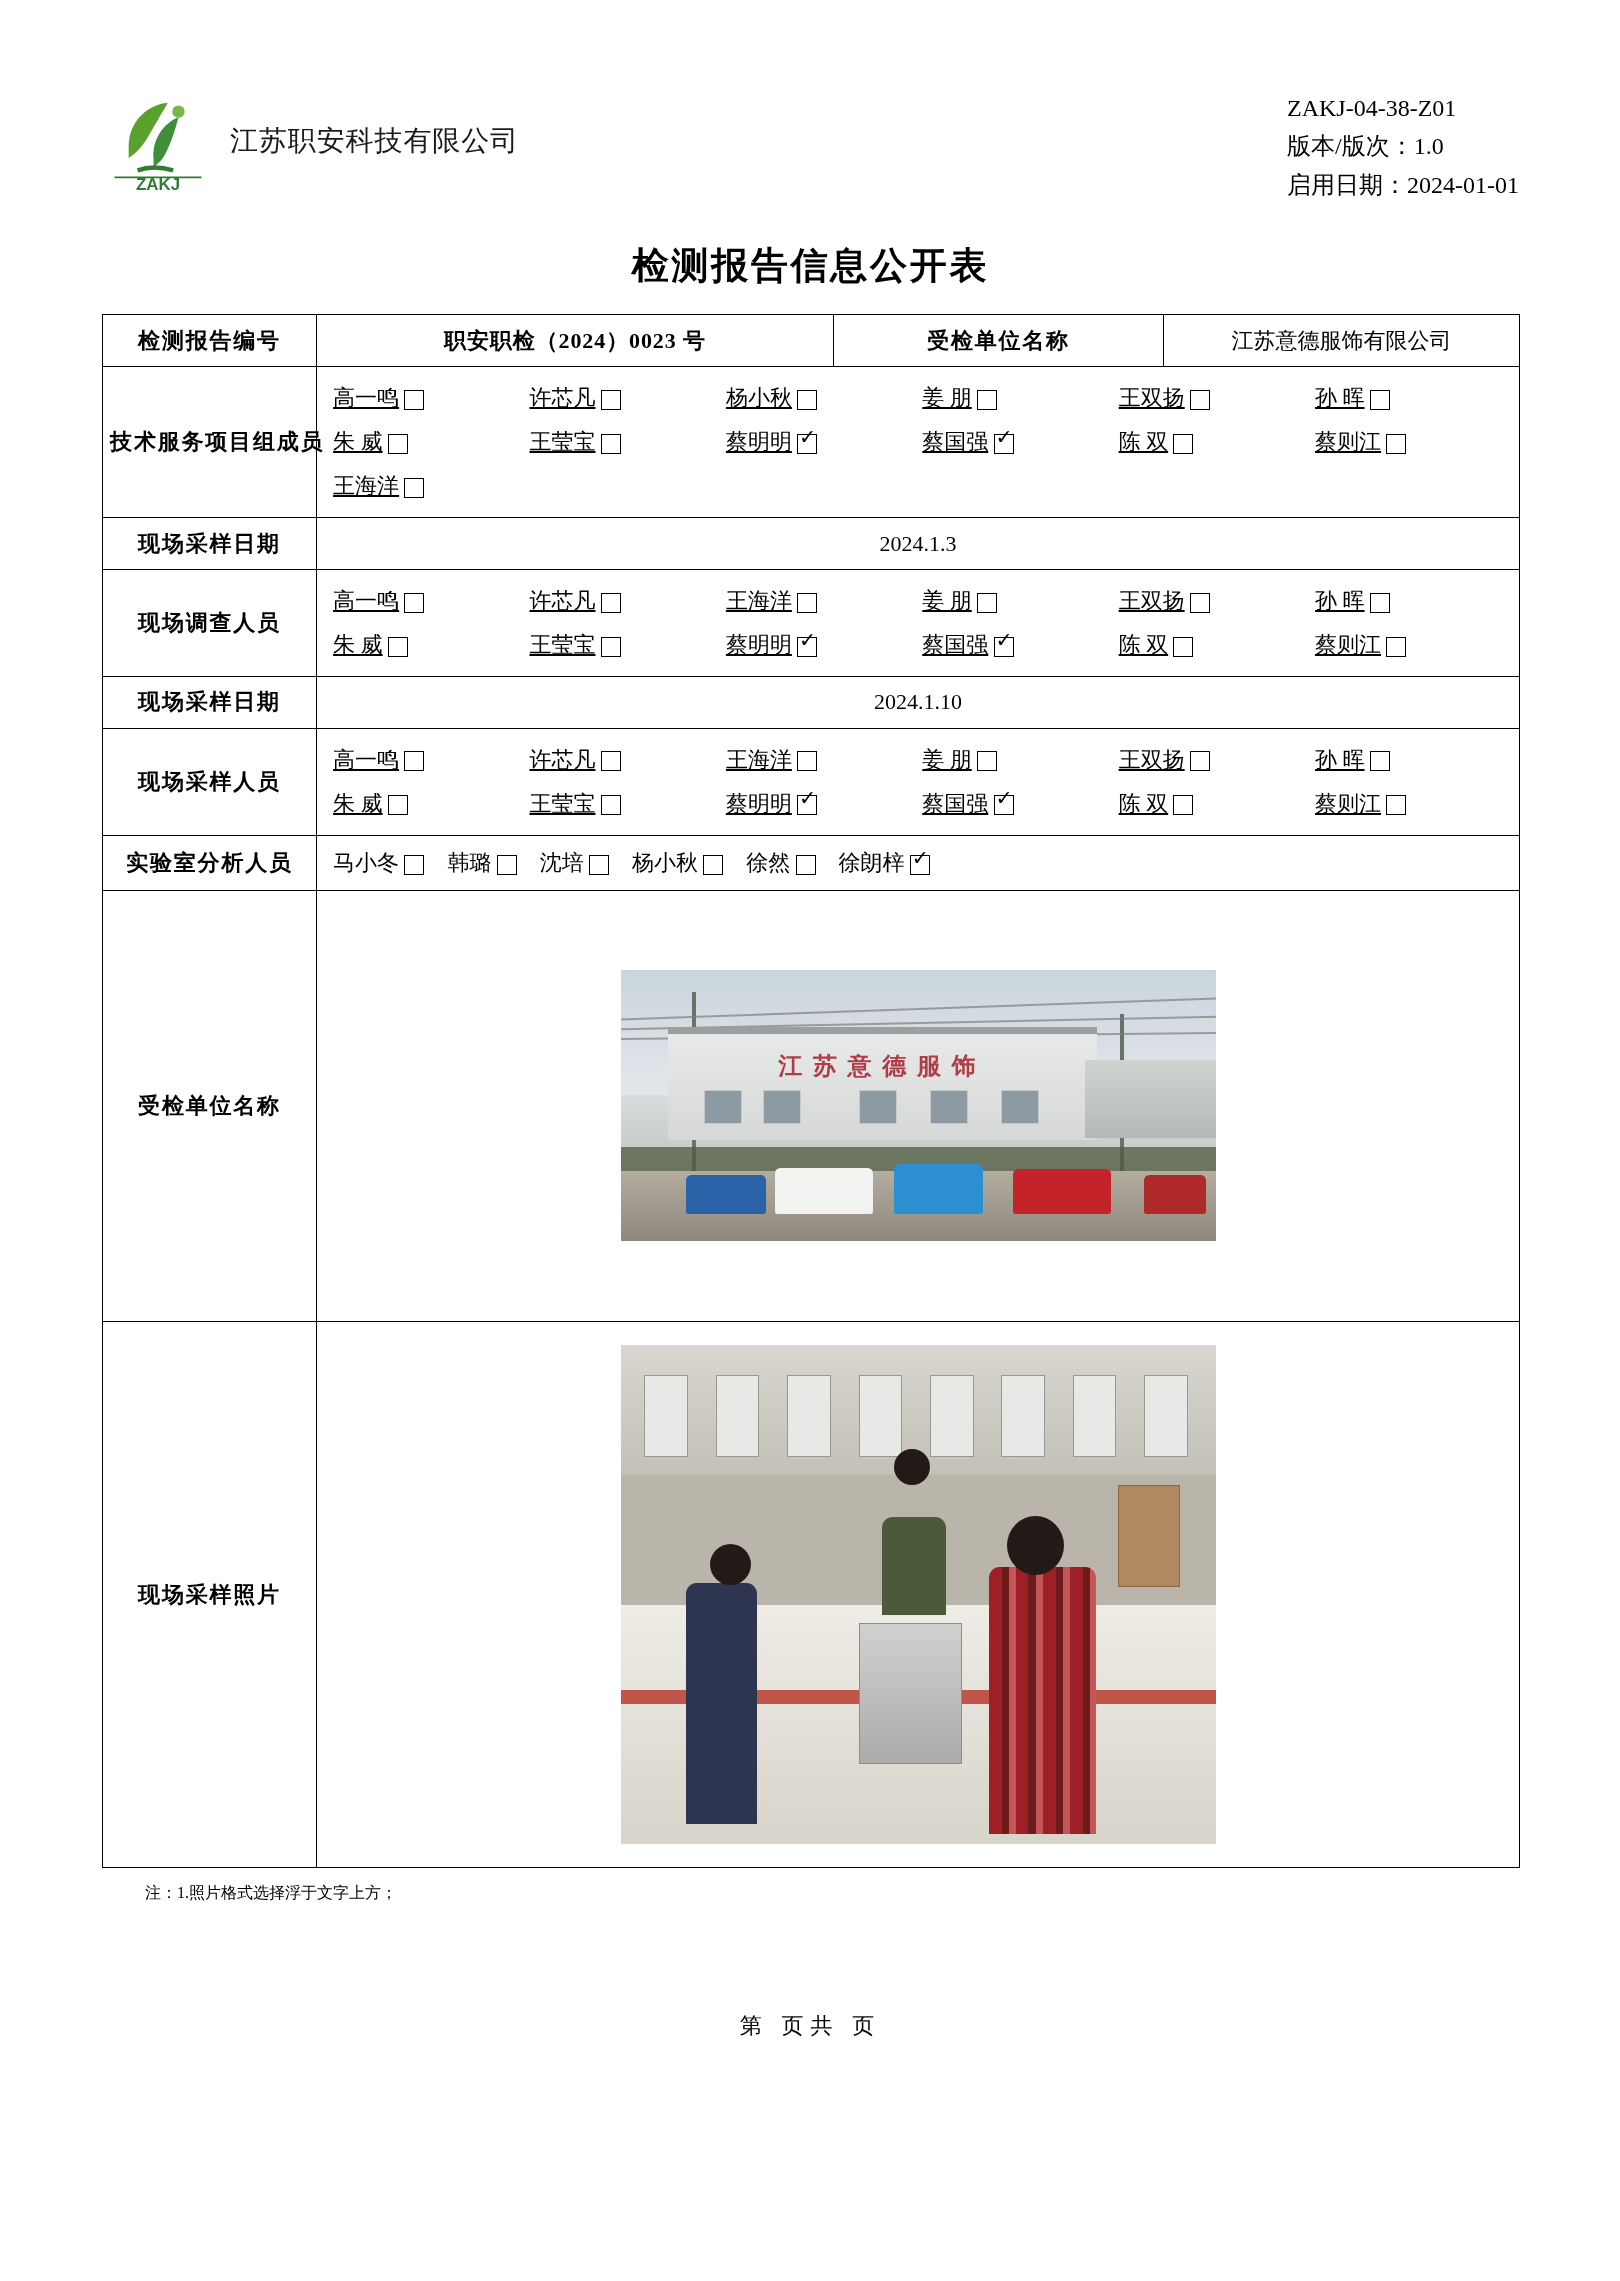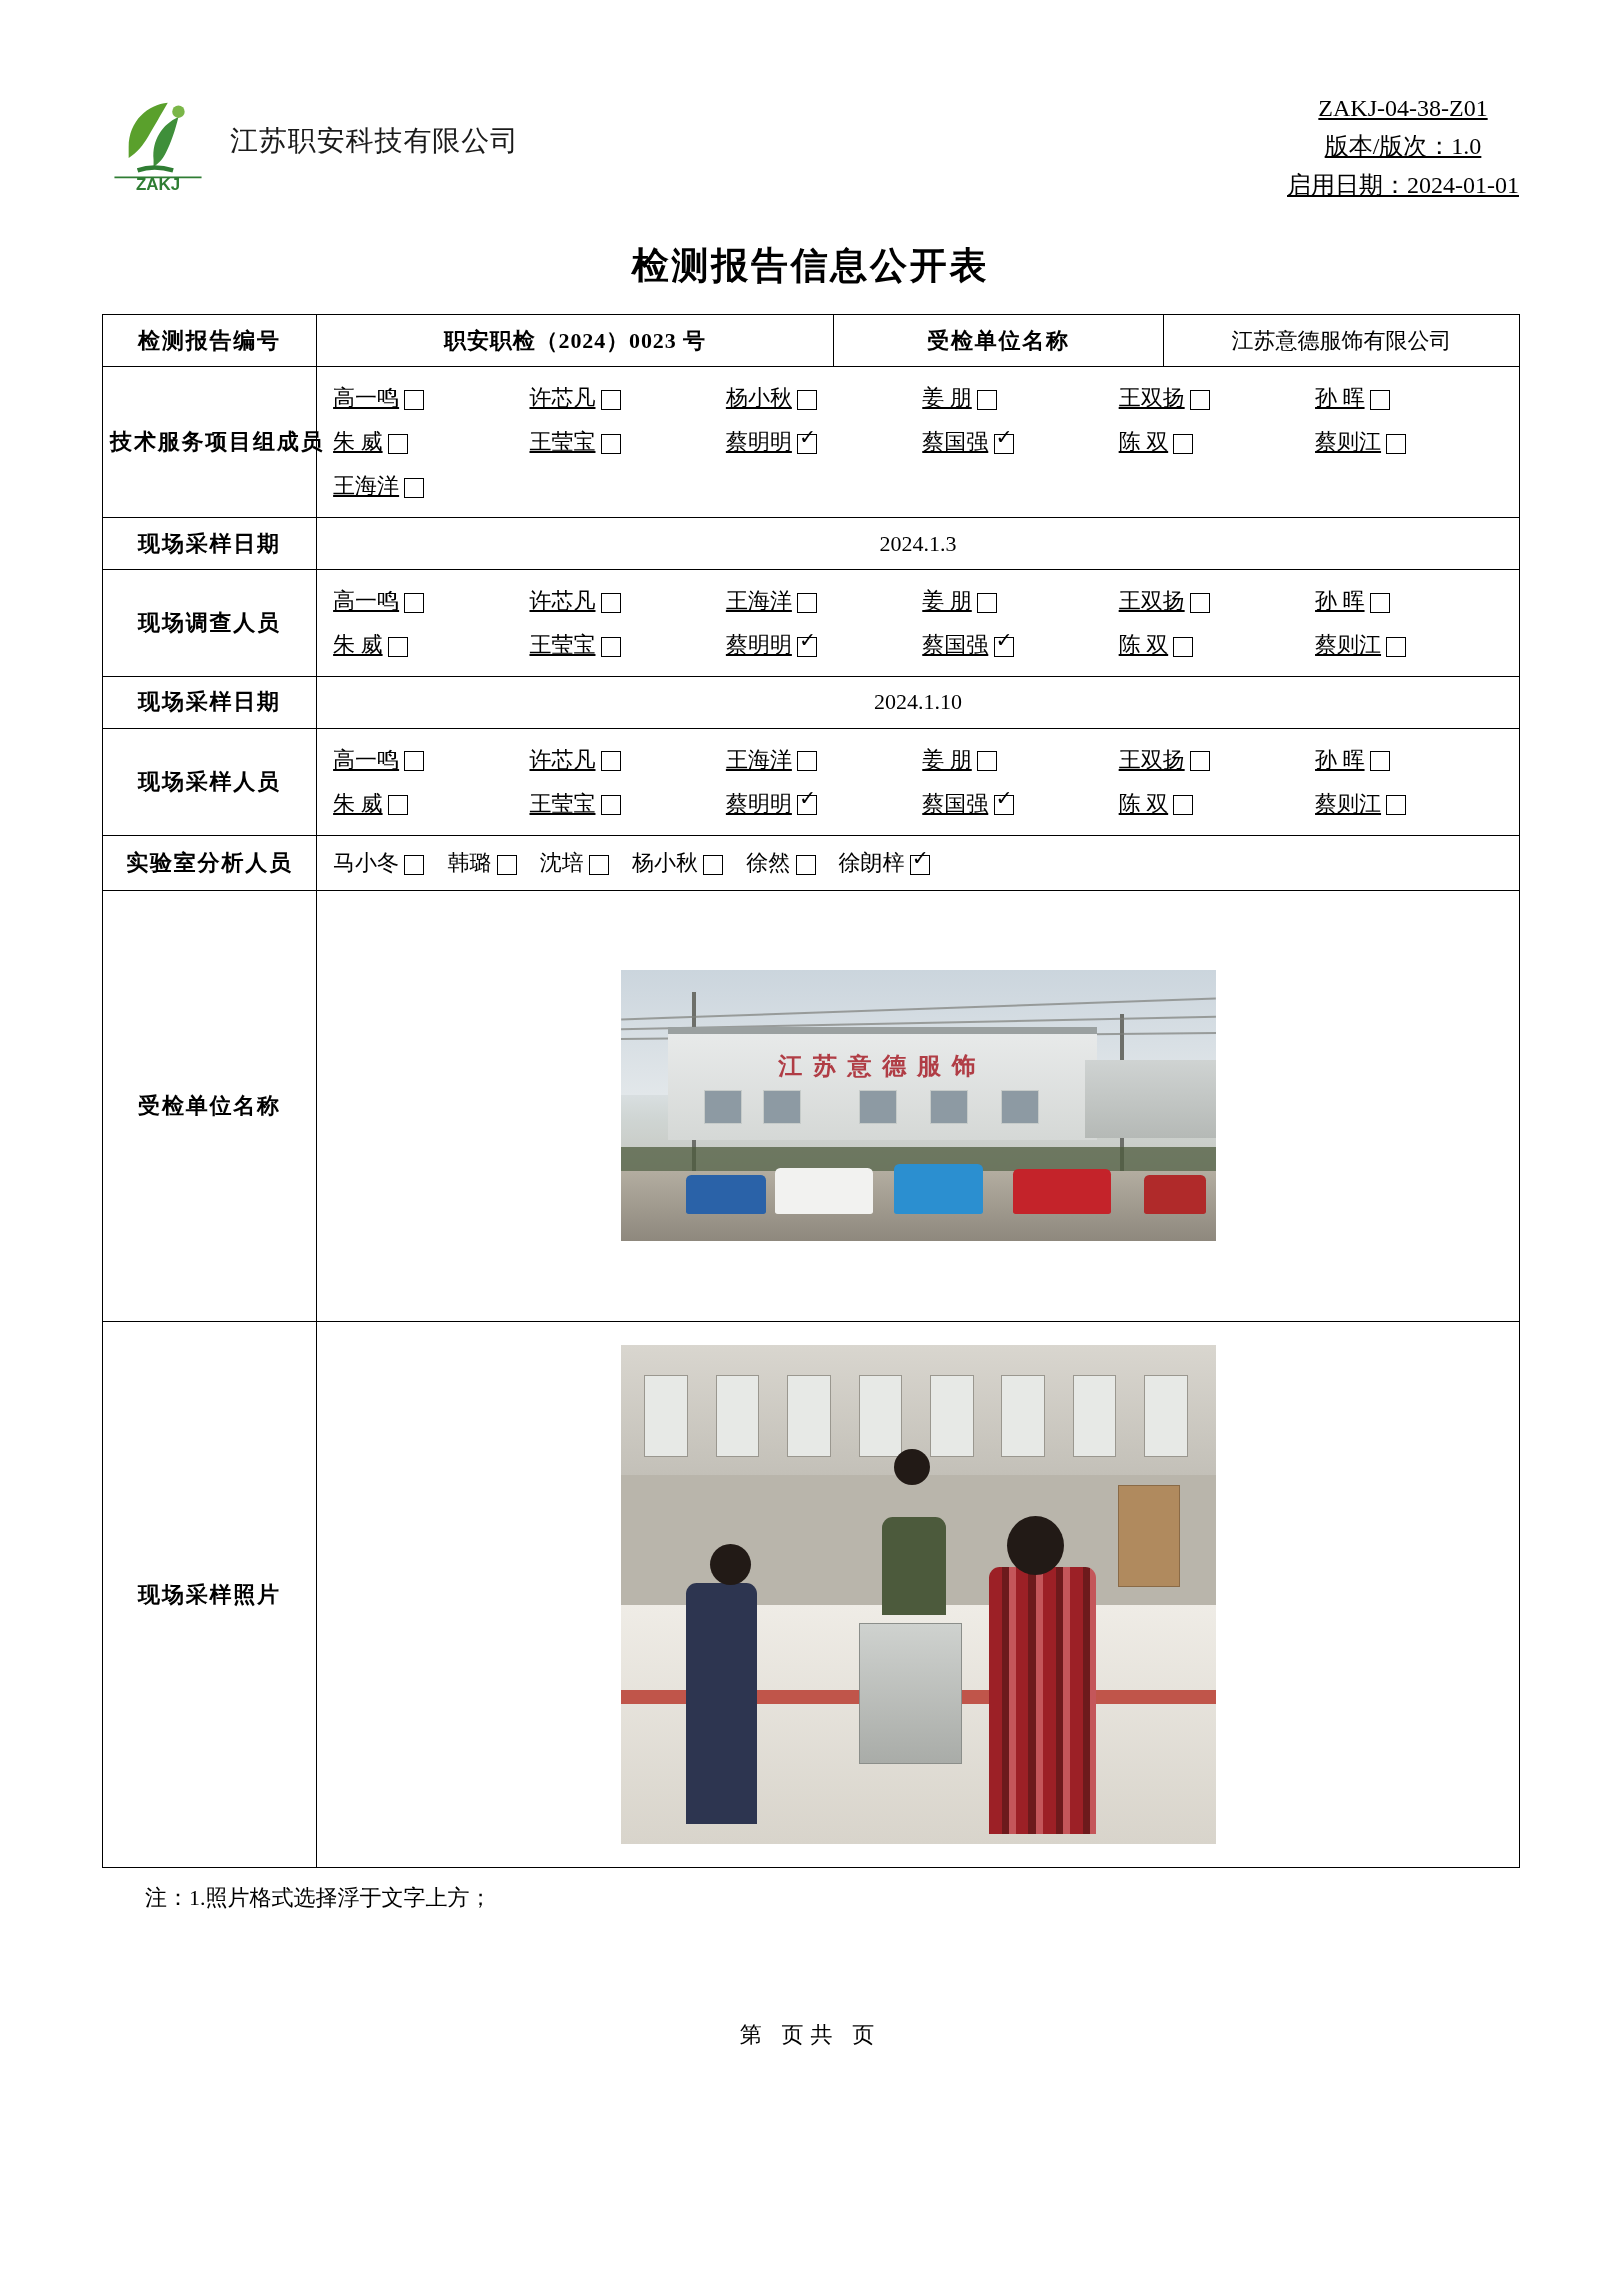--- a/index.html
+++ b/index.html
@@ -40,26 +40,25 @@
   }
   .logo svg { display: block; }
   .brand-name {
     font-size: 28px;
     letter-spacing: 0.9px;
     color: #1a1a1a;
     white-space: nowrap;
     font-family: "Liberation Serif", serif;
   }
   .header-right {
-    text-align: center;
+    text-align: left;
     font-size: 24px;
     line-height: 1.62;
     padding-top: 3.6px;
     white-space: nowrap;
-    text-decoration: underline;
   }
 
   
   .doc-title {
     text-align: center;
     font-size: 37px;
     font-weight: bold;
     letter-spacing: 2.7px;
     margin: 16px 0 23px 0;
     font-family: "Liberation Serif", serif;
@@ -150,21 +149,21 @@
   
   .photo-cell {
     text-align: center;
     padding: 16px 0;
   }
   .photo-1 { height: 419px; }
   .photo-2 { height: 535px; }
 
   .note {
     margin-top: 14.3px;
-    font-size: 22px;
+    font-size: 16px;
     padding-left: 43px;
   }
   .footer {
     margin-top: 107px;
     text-align: center;
     font-size: 22px;
     letter-spacing: 7.1px;
   }
 
   

